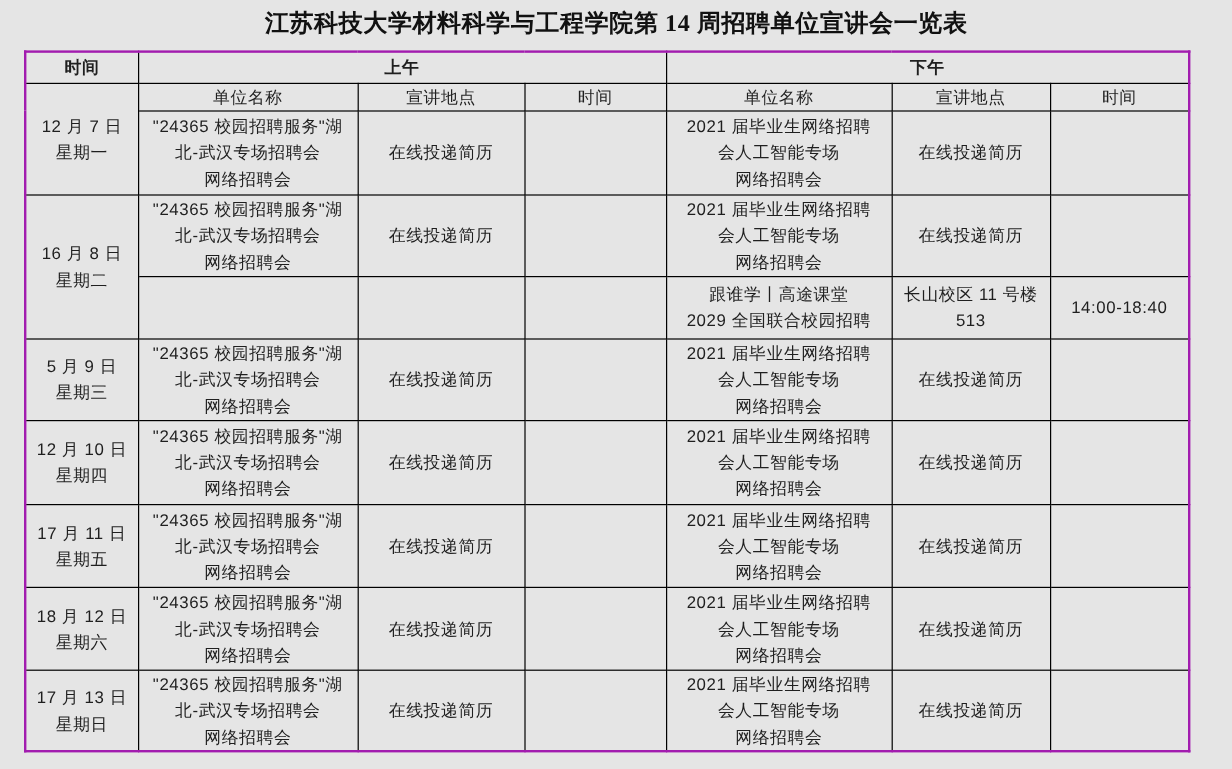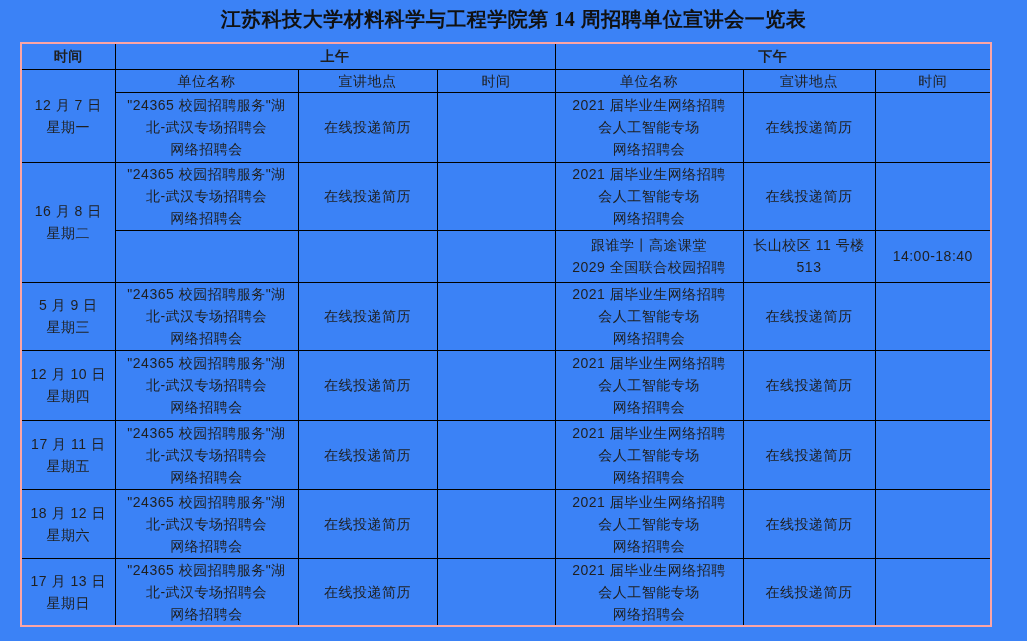--- a/index.html
+++ b/index.html
@@ -8,21 +8,21 @@
     background: #ffffff;
     width: 1027px;
     height: 641px;
     font-family: "Liberation Sans", "DejaVu Sans", sans-serif;
     color: #1f1f1f;
   }
   .page {
     position: relative;
     width: 1027px;
     height: 641px;
-    background: #3b82f6;
+    background: #e5e5e5;
     overflow: hidden;
   }
   .title {
     position: absolute;
     top: 6px;
     left: 0;
     width: 1027px;
     text-align: center;
     font-family: "Liberation Serif", "DejaVu Serif", serif;
     font-weight: bold;
@@ -30,21 +30,21 @@
     letter-spacing: 0.5px;
     color: #111111;
   }
   table.schedule {
     position: absolute;
     left: 20px;
     top: 42px;
     width: 970px;
     border-collapse: collapse;
     table-layout: fixed;
-    border: 2px solid #fca5a5;
+    border: 2px solid #a21caf;
   }
   td, th {
     border: 1px solid #000000;
     text-align: center;
     vertical-align: middle;
     font-size: 14px;
     font-weight: normal;
     padding: 0 2px;
     white-space: pre-line;
     line-height: 22px;

